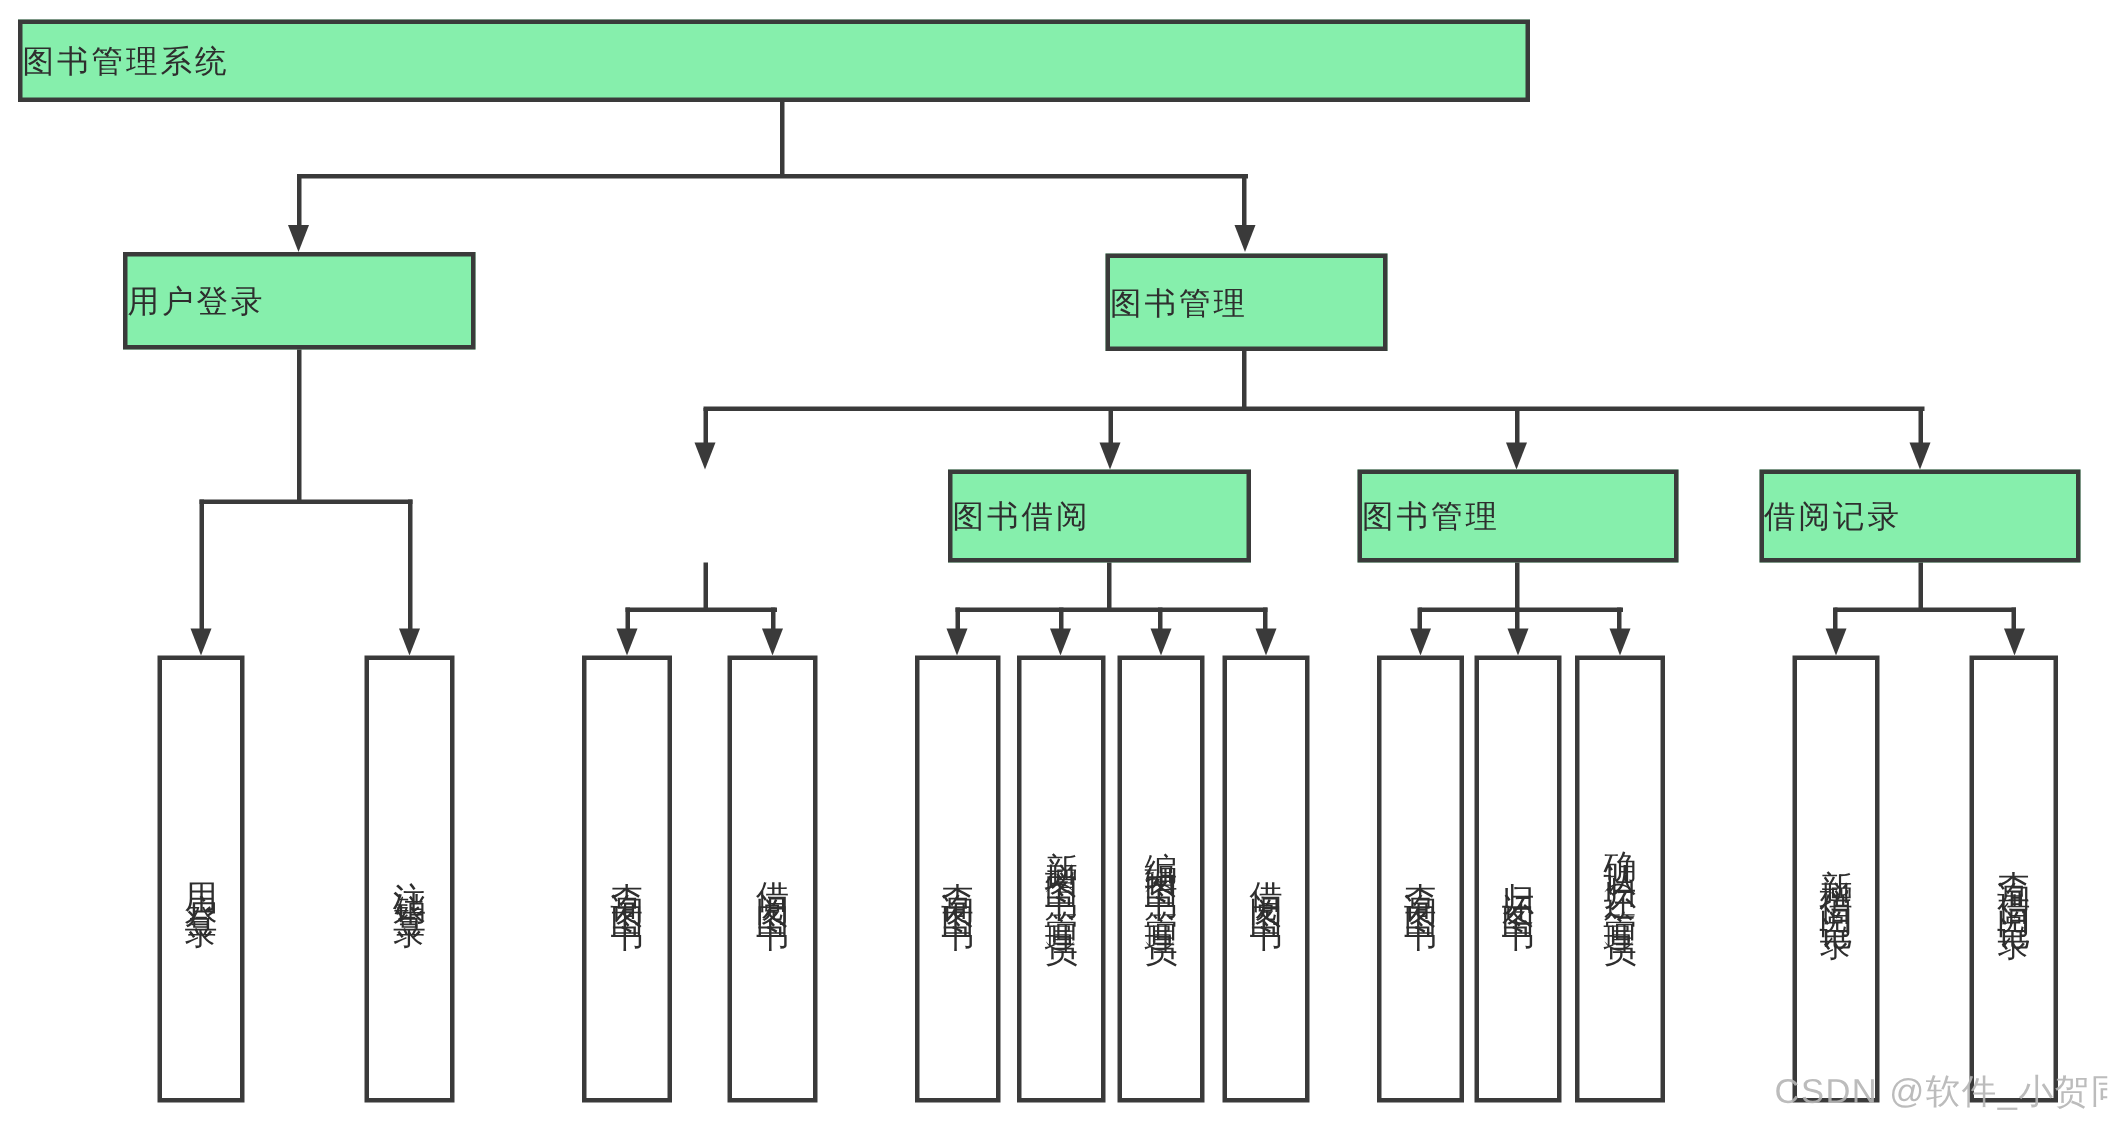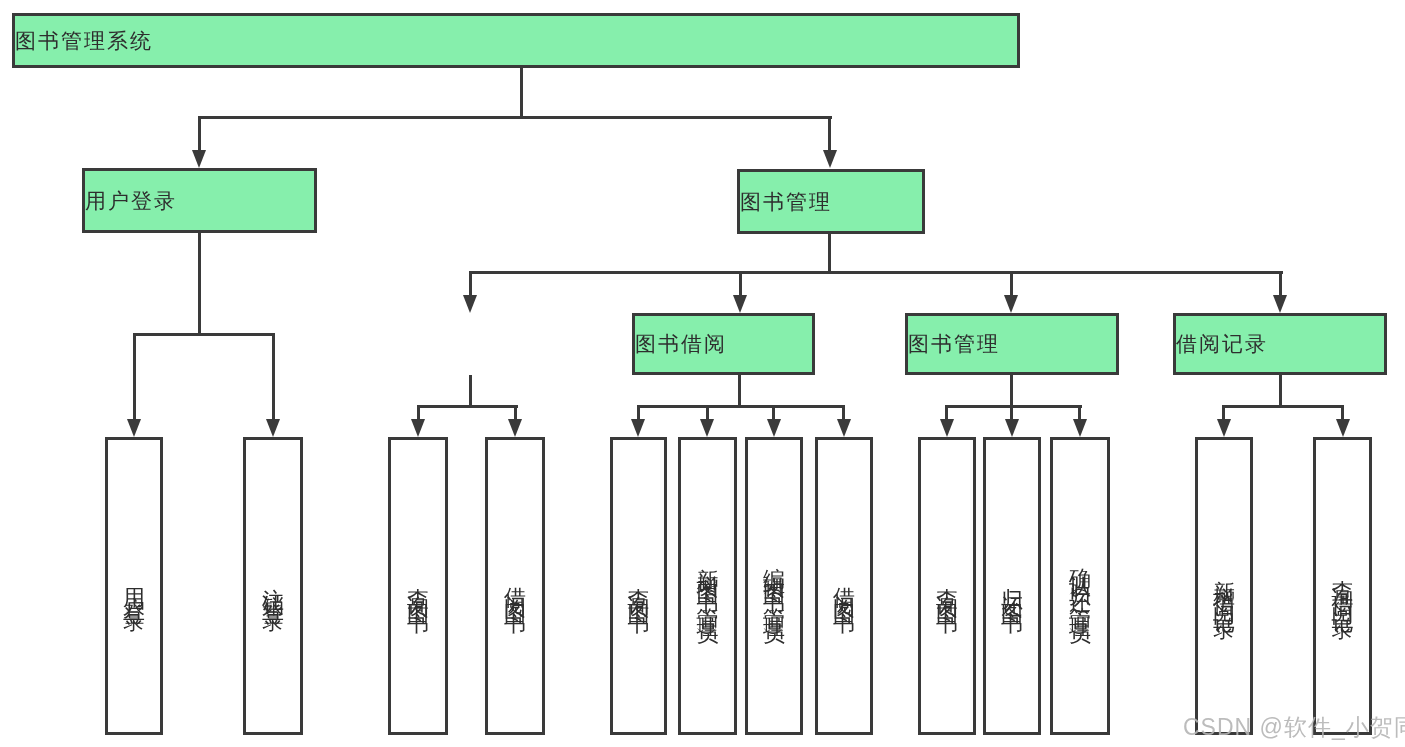--- a/index.html
+++ b/index.html
@@ -94,21 +94,21 @@
   <div class="ln" style="left:469px;top:271px;width:814px;height:3px;"></div>
   <div class="ln" style="left:469px;top:272px;width:3px;height:26px;"></div>
   <div class="ah" style="left:463px;top:295px;"></div>
   <div class="ln" style="left:739px;top:272px;width:3px;height:26px;"></div>
   <div class="ah" style="left:733px;top:295px;"></div>
   <div class="ln" style="left:1010px;top:272px;width:3px;height:26px;"></div>
   <div class="ah" style="left:1004px;top:295px;"></div>
   <div class="ln" style="left:1279px;top:272px;width:3px;height:26px;"></div>
   <div class="ah" style="left:1273px;top:295px;"></div>
 
-  <div class="hbox" style="left:632px;top:313px;width:183px;height:62px;">
+  <div class="hbox" style="left:632px;top:313px;width:202px;height:62px;">
     <span>图书借阅</span>
   </div>
   <div class="hbox" style="left:905px;top:313px;width:214px;height:62px;">
     <span>图书管理</span>
   </div>
   <div class="hbox" style="left:1173px;top:313px;width:214px;height:62px;">
     <span>借阅记录</span>
   </div>
 
   <div class="ln" style="left:469px;top:375px;width:3px;height:32px;"></div>

